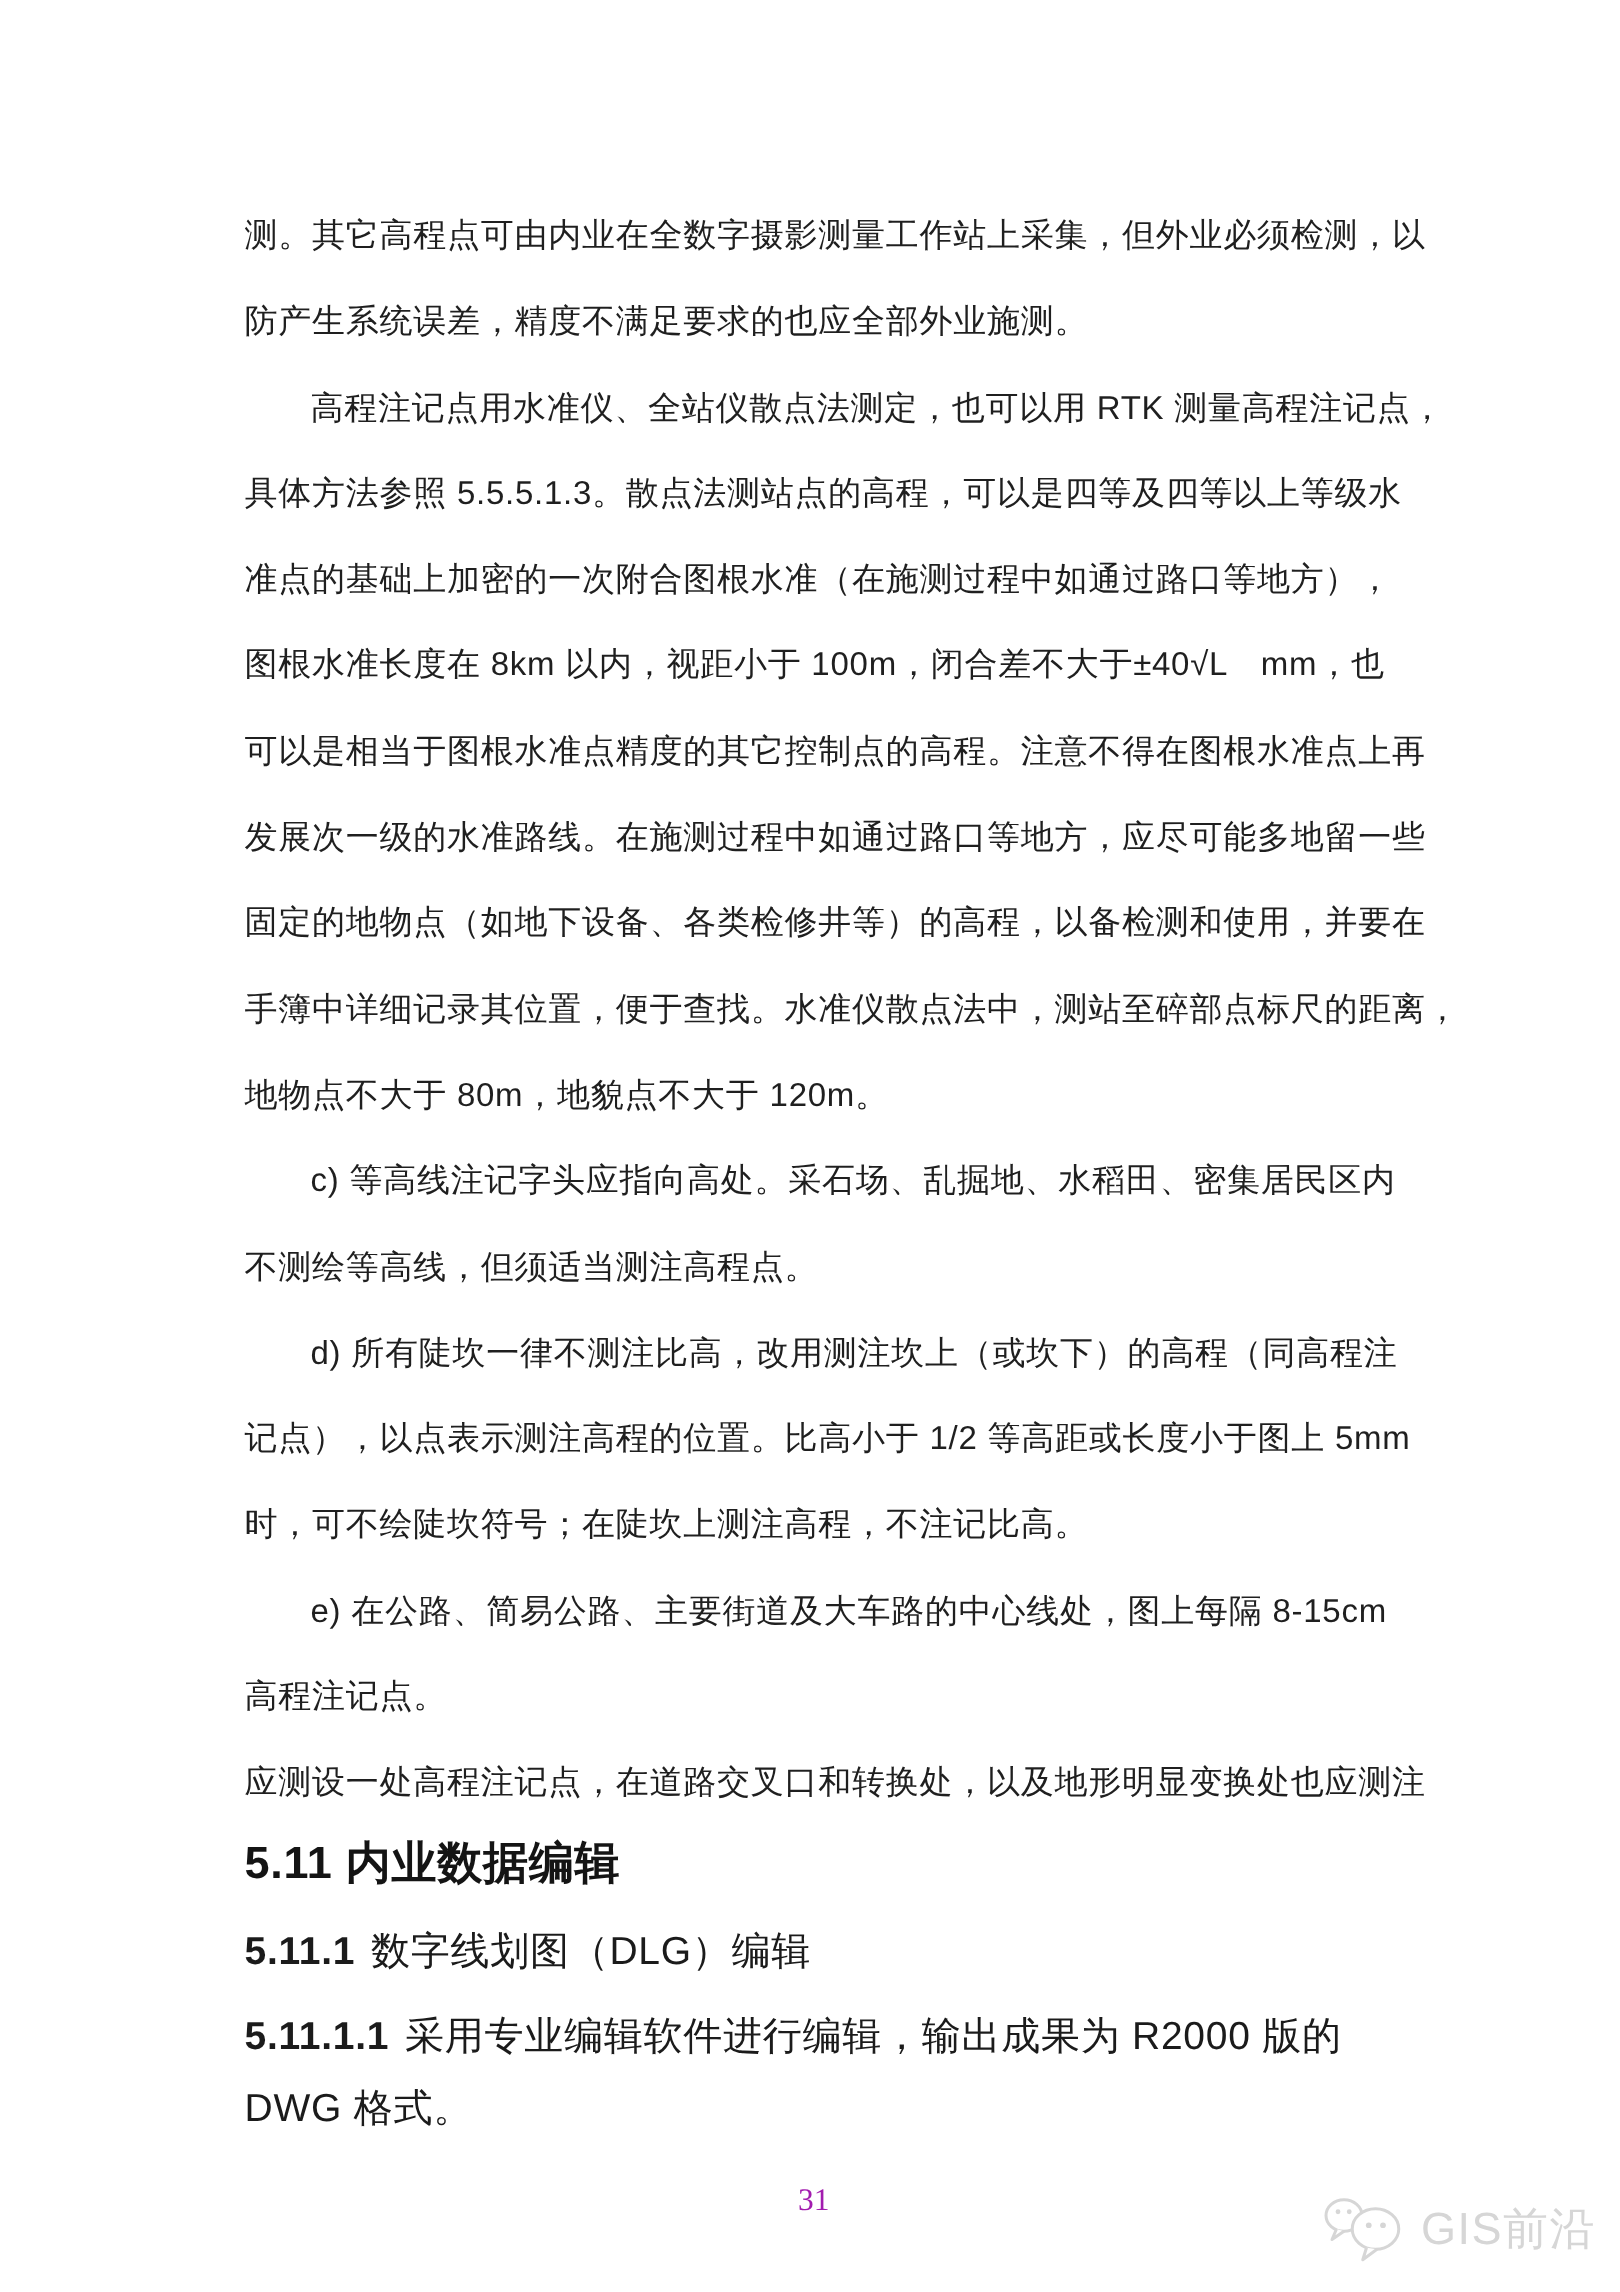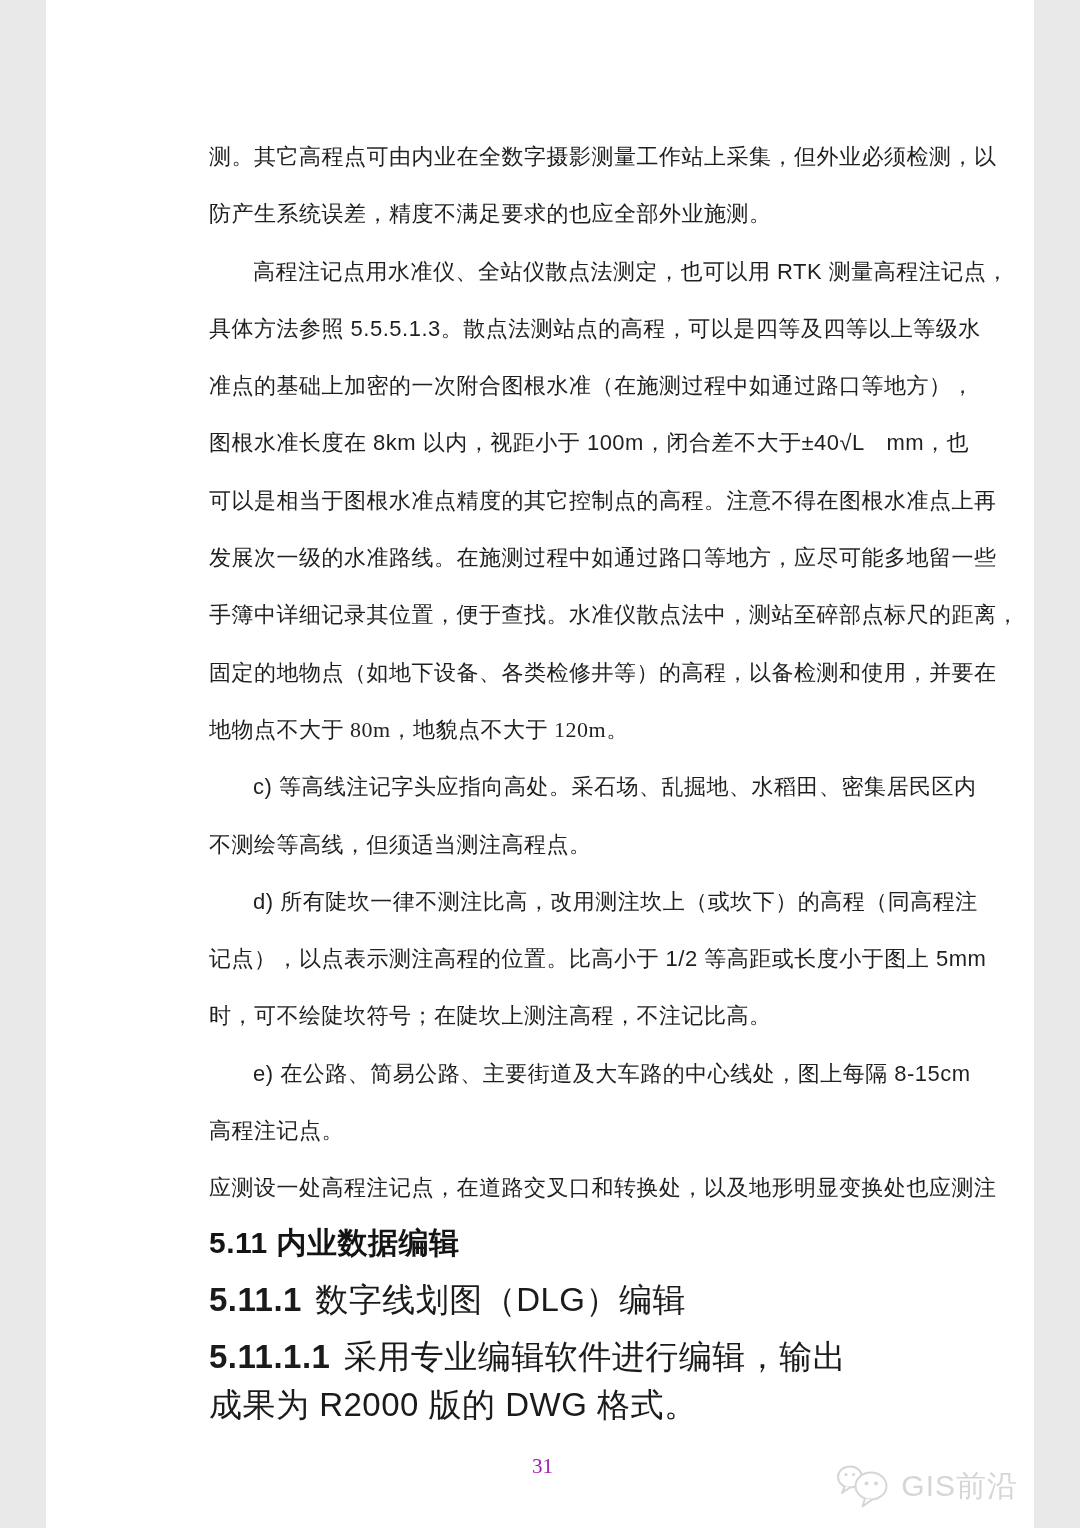--- a/index.html
+++ b/index.html
@@ -1,18 +1,18 @@
 <!DOCTYPE html>
 <html><head>
 <meta charset="utf-8">
 <style>
   html, body { margin: 0; padding: 0; background: #e9e9e9; }
   .page {
     position: relative;
-    width: 988px;
+    width: 1080px;
     height: 1528px;
     margin: 0 auto;
     background: #ffffff;
     overflow: hidden;
     color: #1f1f1f;
     font-family: "Liberation Sans", "DejaVu Sans", sans-serif;
   }
   .content {
     padding: 128px 158px 0 163px;
   }
@@ -23,35 +23,34 @@
     white-space: nowrap;
     letter-spacing: 0.5px;
   }
   .line.full {
     text-align: justify;
     text-align-last: justify;
   }
   .line.end {
     text-align: left;
     text-align-last: left;
-    font-family: Liberation Serif, serif;
   }
   .line.ind { text-indent: 2em; }
   .para { margin: 0; padding: 0; }
   .h1 {
     margin: 2px 0 0 0;
     font-size: 30px;
     font-weight: bold;
     line-height: 48px;
     color: #141414;
     letter-spacing: 0.5px;
   }
   .h2, .h3 {
     margin: 9px 0 0 0;
-    font-size: 33px;
+    font-size: 26px;
     font-weight: normal;
     line-height: 48px;
     color: #1b1b1b;
     letter-spacing: 0.5px;
   }
   .h2 .num, .h3 .num { font-weight: bold; margin-right: 0.4em; }
   .footer {
     margin-top: 22px;
     text-align: center;
     font-family: "Liberation Serif", "DejaVu Serif", serif;
@@ -87,22 +86,22 @@
       <span class="line end">防产生系统误差，精度不满足要求的也应全部外业施测。</span>
     </p>
 
     <p class="para">
       <span class="line full ind">高程注记点用水准仪、全站仪散点法测定，也可以用 RTK 测量高程注记点，</span>
       <span class="line full">具体方法参照 5.5.5.1.3。散点法测站点的高程，可以是四等及四等以上等级水</span>
       <span class="line full">准点的基础上加密的一次附合图根水准（在施测过程中如通过路口等地方），</span>
       <span class="line full">图根水准长度在 8km 以内，视距小于 100m，闭合差不大于±40√L　mm，也</span>
       <span class="line full">可以是相当于图根水准点精度的其它控制点的高程。注意不得在图根水准点上再</span>
       <span class="line full">发展次一级的水准路线。在施测过程中如通过路口等地方，应尽可能多地留一些</span>
+      <span class="line full">固定的地物点（如地下设备、各类检修井等）的高程，以备检测和使用，并要在</span>
       <span class="line full">手簿中详细记录其位置，便于查找。水准仪散点法中，测站至碎部点标尺的距离，</span>
-      <span class="line full">固定的地物点（如地下设备、各类检修井等）的高程，以备检测和使用，并要在</span>
       <span class="line end">地物点不大于 80m，地貌点不大于 120m。</span>
     </p>
 
     <p class="para">
       <span class="line full ind">c) 等高线注记字头应指向高处。采石场、乱掘地、水稻田、密集居民区内</span>
       <span class="line end">不测绘等高线，但须适当测注高程点。</span>
     </p>
 
     <p class="para">
       <span class="line full ind">d) 所有陡坎一律不测注比高，改用测注坎上（或坎下）的高程（同高程注</span>

